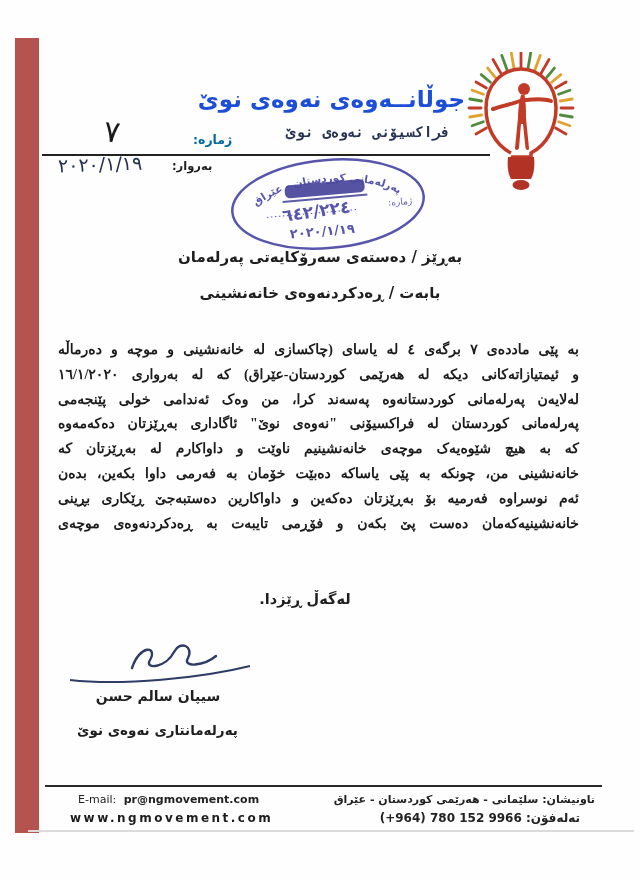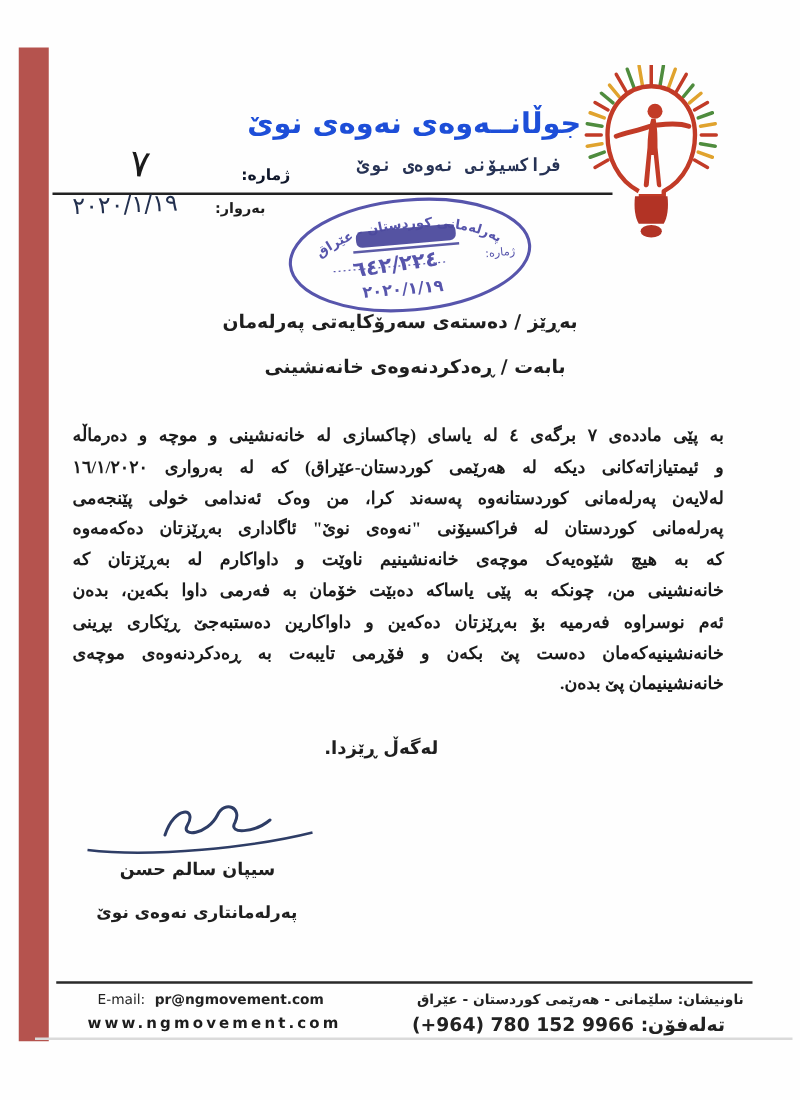--- a/index.html
+++ b/index.html
@@ -5,50 +5,50 @@
   html,body{margin:0;padding:0;background:#ffffff;}
   .page{
     position:relative;width:640px;height:880px;background:#fefefe;overflow:hidden;
     font-family:"DejaVu Sans",sans-serif;color:#1f1f1f;
   }
   .red-bar{position:absolute;left:15px;top:38px;width:24px;height:795px;background:#b5534e;}
   
   .org-title{position:absolute;right:175px;top:86px;direction:rtl;font-size:23px;font-weight:bold;color:#1d4ed8;white-space:nowrap;}
   .org-subtitle{position:absolute;right:190px;top:124px;direction:rtl;font-size:14.5px;font-weight:bold;color:#263254;white-space:nowrap;font-family:Liberation Mono, monospace;}
   .logo{position:absolute;left:458px;top:52px;width:130px;height:150px;}
-  .num-label{position:absolute;left:193px;top:132px;direction:rtl;font-size:12.5px;font-weight:bold;color:#0f172a;}
+  .num-label{position:absolute;left:193px;top:132px;direction:rtl;font-size:12.5px;font-weight:bold;color:#0369a1;}
   .num-value{position:absolute;left:104px;top:114px;font-size:30px;color:#1a1a1a;transform:rotate(6deg);}
   .header-rule{position:absolute;left:42px;top:154px;width:448px;border-top:2px solid #222;}
   .date-label{position:absolute;left:172px;top:159px;direction:rtl;font-size:11.5px;font-weight:bold;color:#1d1d1d;}
   .date-value{position:absolute;left:58px;top:153px;font-size:19px;letter-spacing:3px;color:#23304f;transform:rotate(-2deg);white-space:nowrap;}
   
   .stamp{position:absolute;left:228px;top:156px;width:200px;height:96px;transform:rotate(-5deg);opacity:.93;}
   .stamp text{fill:#4b49a6;font-family:"DejaVu Sans",sans-serif;}
   .stamp .ring{font-size:10.5px;font-weight:bold;}
   .stamp .hand{font-size:17px;font-weight:bold;}
   .stamp .hand2{font-size:13px;font-weight:bold;}
   .stamp .lbl{font-size:9px;}
   
   .to-line{position:absolute;left:140px;top:248px;width:360px;text-align:center;direction:rtl;font-size:15px;font-weight:bold;}
-  .subject-line{position:absolute;left:152px;top:284px;width:360px;text-align:center;direction:rtl;font-size:15px;font-weight:bold;}
+  .subject-line{position:absolute;left:140px;top:284px;width:360px;text-align:center;direction:rtl;font-size:15px;font-weight:bold;}
   .body-block{position:absolute;left:58px;top:338px;width:521px;direction:rtl;font-size:14px;font-weight:bold;line-height:24.8px;color:#1b1b1b;font-family:Liberation Serif, serif;}
   .body-line{text-align:justify;text-align-last:justify;}
   .body-line.last{text-align-last:right;}
   .closing{position:absolute;left:230px;top:591px;width:150px;text-align:center;direction:rtl;font-size:14.5px;font-weight:bold;}
   
   .sig-svg{position:absolute;left:62px;top:636px;width:195px;height:54px;}
   .sig-name{position:absolute;left:88px;top:688px;width:140px;text-align:center;direction:rtl;font-size:14px;font-weight:bold;}
   .sig-role{position:absolute;left:70px;top:722px;width:175px;text-align:center;direction:rtl;font-size:13.5px;font-weight:bold;}
   
   .footer-rule{position:absolute;left:45px;top:785px;width:557px;border-top:2px solid #2a2a2a;}
   .email-row{position:absolute;left:78px;top:793px;font-size:11px;color:#222;}
   .email-row b{font-weight:bold;}
   .web-row{position:absolute;left:70px;top:811px;font-size:12px;font-weight:bold;letter-spacing:2.5px;color:#1d1d1d;}
   .addr-row{position:absolute;right:45px;top:793px;direction:rtl;font-size:11px;font-weight:bold;color:#222;white-space:nowrap;}
-  .phone-row{position:absolute;right:60px;top:811px;direction:rtl;font-size:15px;font-weight:bold;color:#222;white-space:nowrap;}
+  .phone-row{position:absolute;right:60px;top:811px;direction:rtl;font-size:12px;font-weight:bold;color:#222;white-space:nowrap;}
   .footer-bottom-rule{position:absolute;left:28px;top:830px;width:606px;border-top:2.5px solid #dadada;}
   .lbl-gap{padding-left:4px;}
 </style>
 </head>
 <body>
 
 <div class="page">
 
   <div class="red-bar"></div>
 
@@ -121,21 +121,20 @@
 
   <div class="body-block">
     <div class="body-line">بە پێی ماددەی ٧ برگەی ٤ لە یاسای (چاکسازی لە خانەنشینی و موچە و دەرماڵە</div>
     <div class="body-line">و ئیمتیازاتەکانی دیکە لە هەرێمی کوردستان-عێراق) کە لە بەرواری ١٦/١/٢٠٢٠</div>
     <div class="body-line">لەلایەن پەرلەمانی کوردستانەوە پەسەند کرا، من وەک ئەندامی خولی پێنجەمی</div>
     <div class="body-line">پەرلەمانی کوردستان لە فراکسیۆنی "نەوەی نوێ" ئاگاداری بەڕێزتان دەکەمەوە</div>
     <div class="body-line">کە بە هیچ شێوەیەک موچەی خانەنشینیم ناوێت و داواکارم لە بەڕێزتان کە</div>
     <div class="body-line">خانەنشینی من، چونکە بە پێی یاساکە دەبێت خۆمان بە فەرمی داوا بکەین، بدەن</div>
     <div class="body-line">ئەم نوسراوە فەرمیە بۆ بەڕێزتان دەکەین و داواکارین دەستبەجێ ڕێکاری بڕینی</div>
     <div class="body-line">خانەنشینیەکەمان دەست پێ بکەن و فۆڕمی تایبەت بە ڕەدکردنەوەی موچەی</div>
-    <div class="body-line last">خانەنشینیمان پێ بدەن.</div>
   </div>
 
   <div class="closing">لەگەڵ ڕێزدا.</div>
 
   <svg class="sig-svg" viewBox="0 0 195 54" xmlns="http://www.w3.org/2000/svg">
     <path d="M8,44 C60,50 140,42 188,30" fill="none" stroke="#2e3d66" stroke-width="2"></path>
     <path d="M70,32 C78,8 96,10 88,24 C82,34 104,32 112,16 C118,4 132,10 126,22 C120,32 142,30 154,20" fill="none" stroke="#2e3d66" stroke-width="2.4" stroke-linecap="round"></path>
   </svg>
   <div class="sig-name">سیپان سالم حسن</div>
   <div class="sig-role">پەرلەمانتاری نەوەی نوێ</div>

